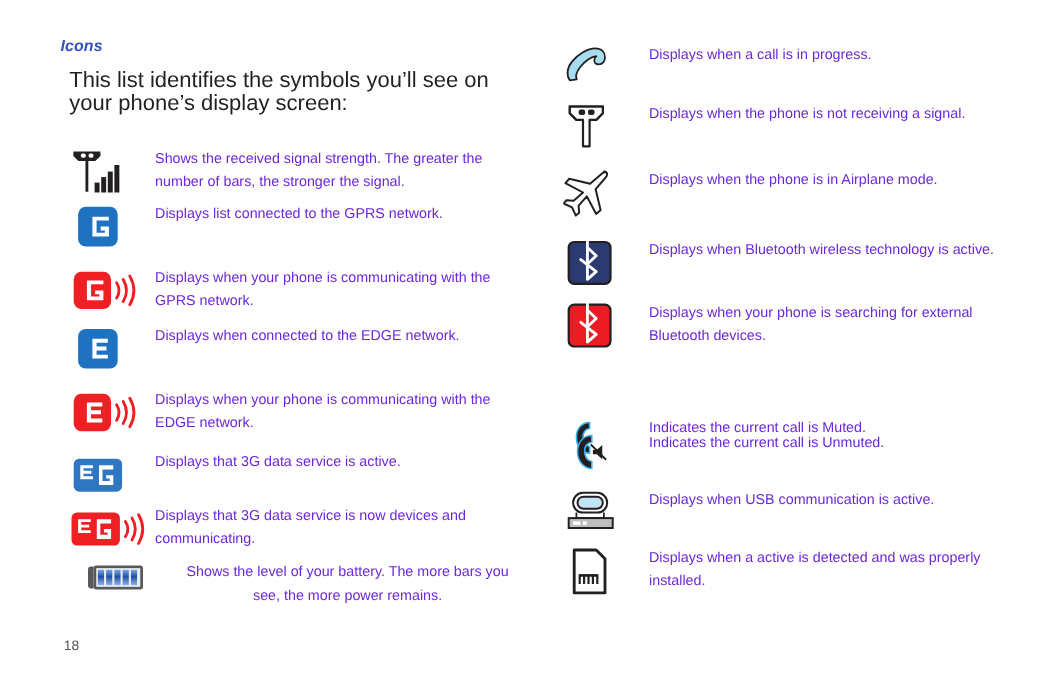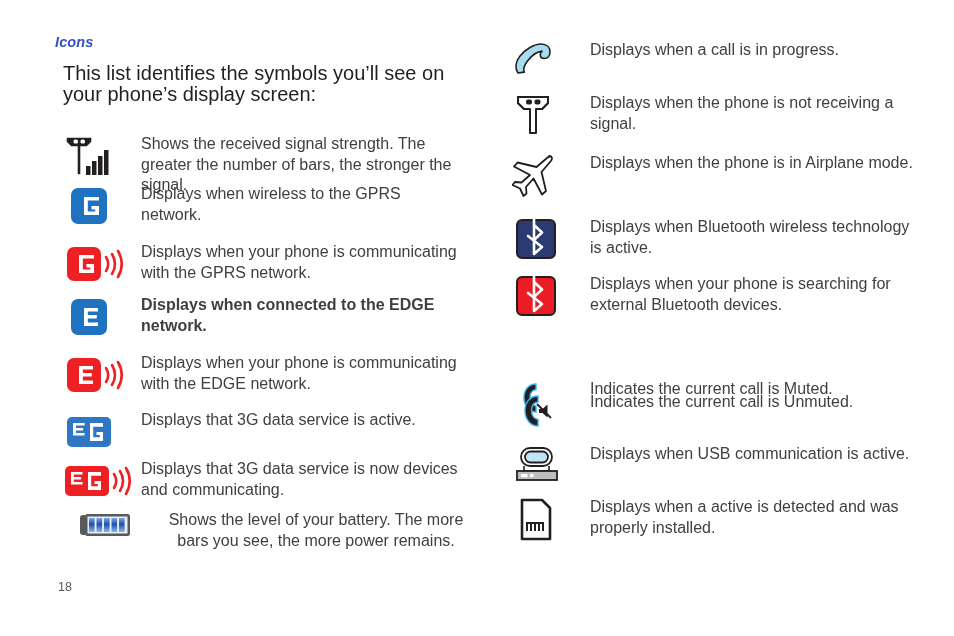--- a/index.html
+++ b/index.html
@@ -52,23 +52,23 @@
     align-items: flex-start;
   }
   .icon-cell {
     width: 78px;
     flex: 0 0 78px;
     display: flex;
     align-items: flex-start;
     justify-content: flex-start;
   }
   .desc {
-    font-size: 16px;
+    font-size: 13px;
     line-height: 20.5px;
-    color: #404040;
+    color: #6d28d9;
   }
   .desc-narrow { width: 320px; }
   .desc-wide { width: 330px; }
 
   .page-number {
     position: absolute;
     left: 58px;
     top: 580px;
     font-size: 12.5px;
     color: #58595b;
@@ -105,39 +105,39 @@
       <div class="desc desc-narrow">Shows the received signal strength. The greater the number of bars, the stronger the signal.</div>
     </div>
 
     <div class="row" style="left:63px; top:184px;">
       <div class="icon-cell">
         <svg width="50" height="44" viewBox="0 0 50 44">
           <rect x="8" y="4" width="36" height="36" rx="7" fill="#1f72c0"></rect>
           <path d="M36 13 h-15 v18 h15 v-9 h-7.5 v3.5 h3.8 v2 h-7.5 v-11 h11.2 z" fill="#ffffff"></path>
         </svg>
       </div>
-      <div class="desc desc-narrow">Displays when wireless to the GPRS network.</div>
+      <div class="desc desc-narrow">Displays list connected to the GPRS network.</div>
     </div>
 
     <div class="row" style="left:63px; top:242px;">
       <div class="icon-cell">
         <svg width="74" height="44" viewBox="0 0 74 44">
           <rect x="4" y="5" width="34" height="34" rx="7" fill="#ee2023"></rect>
           <path d="M31 13 h-15 v18 h15 v-9 h-7.5 v3.5 h3.8 v2 h-7.5 v-11 h11.2 z" fill="#ffffff"></path>
           <g fill="none" stroke="#ee2023" stroke-width="2.6" stroke-linecap="round">
             <path d="M43 15 q4.5 7 0 14"></path>
             <path d="M49 12 q6 10 0 20"></path>
             <path d="M55 9 q7.5 13 0 26"></path>
           </g>
         </svg>
       </div>
       <div class="desc desc-narrow">Displays when your phone is communicating with the GPRS network.</div>
     </div>
 
-    <div class="row" style="left:63px; top:295px;font-weight:bold;">
+    <div class="row" style="left:63px; top:295px;">
       <div class="icon-cell">
         <svg width="50" height="44" viewBox="0 0 50 44">
           <rect x="8" y="4" width="36" height="36" rx="7" fill="#1f72c0"></rect>
           <path d="M21 13 h14 v3.6 h-10.2 v3.4 h9 v3.6 h-9 v3.8 h10.2 v3.6 h-14 z" fill="#ffffff"></path>
         </svg>
       </div>
       <div class="desc desc-narrow">Displays when connected to the EDGE network.</div>
     </div>
 
     <div class="row" style="left:63px; top:353px;">

